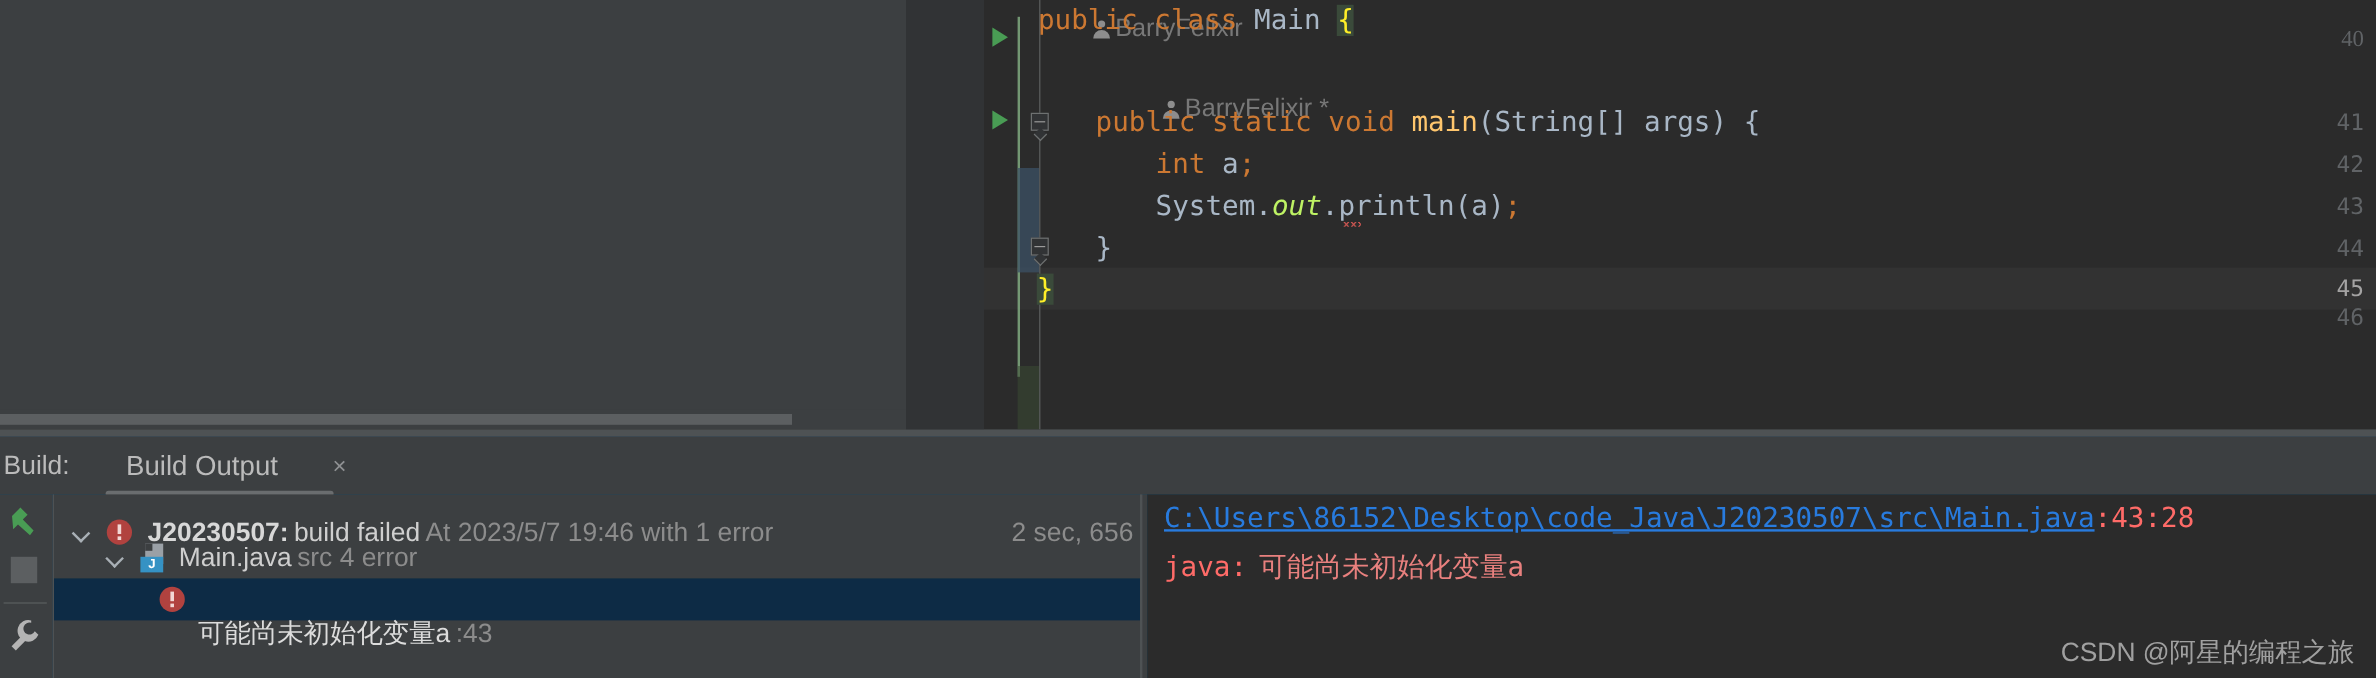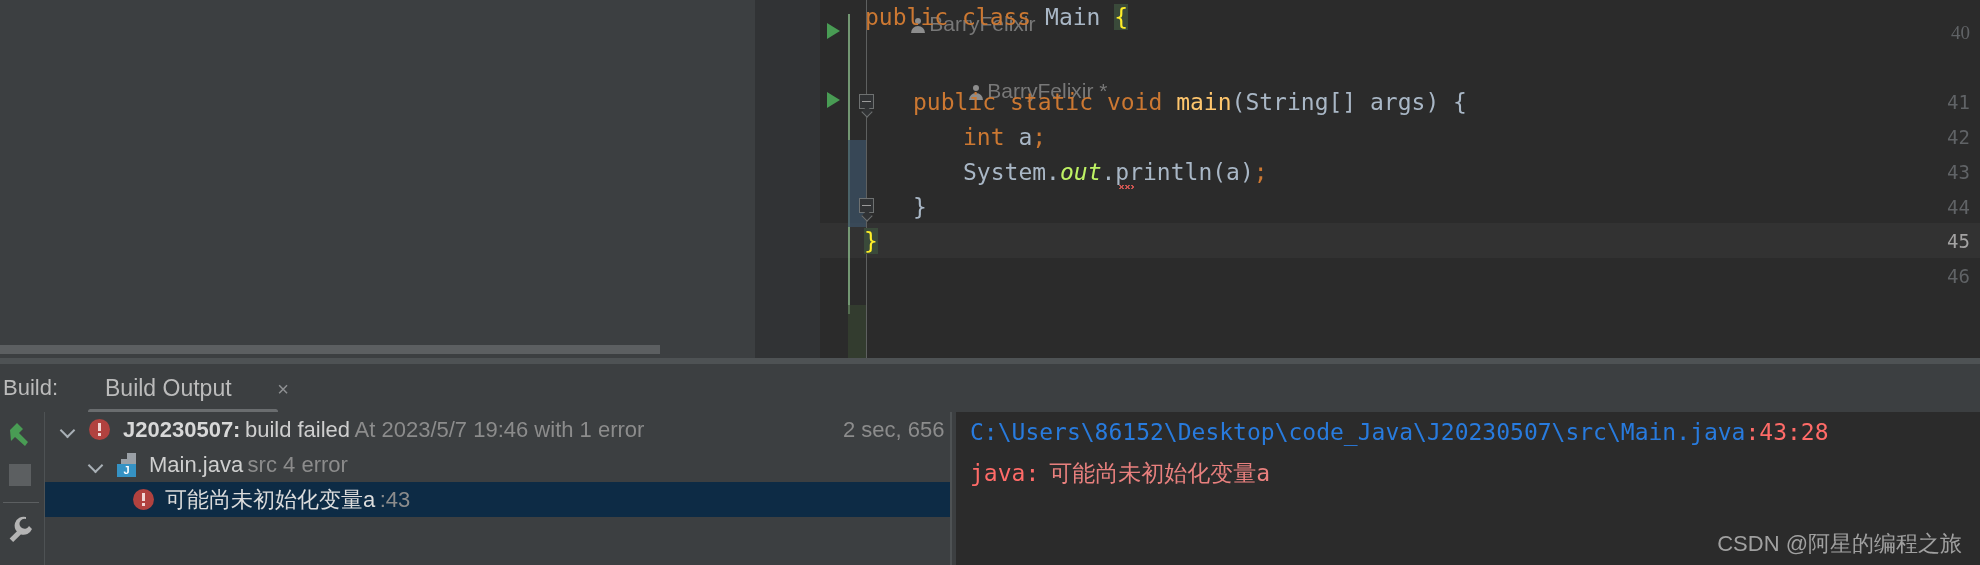--- a/index.html
+++ b/index.html
@@ -424,20 +424,21 @@
   .console-line {
     position: absolute;
     left: 14px;
     white-space: pre;
     font-family: "DejaVu Sans Mono", monospace;
     font-size: 23px;
     line-height: 28px;
   }
   .c-link {
     color: #287bde;
+    text-decoration: underline;
     cursor: pointer;
   }
   .c-err { color: #ff6b68; }
   .c-errdim { color: #e8807e; }
 
   #console-scroll-edge {
     position: absolute;
     left: 950px; top: 48px;
     width: 2px; height: 153px;
     background: #4e5254;
@@ -469,21 +470,21 @@
       <div class="gutter"></div>
 
       <div class="caret-line" style="top:223px;"></div>
 
       <div class="lnum" style="top:23px;font-family:Liberation Serif, serif;">40</div>
       <div class="lnum" style="top:92px;">41</div>
       <div class="lnum" style="top:127px;">42</div>
       <div class="lnum" style="top:162px;">43</div>
       <div class="lnum" style="top:197px;">44</div>
       <div class="lnum current" style="top:231px;">45</div>
-      <div class="lnum" style="top:266px;">46</div>
+      <div class="lnum" style="top:255px;">46</div>
 
       <div class="run-marker" style="top:23px;"></div>
       <div class="run-marker" style="top:92px;"></div>
 
       <div class="changebar" style="top:14px; height:300px;"></div>
 
       <div class="scroll-region" style="top:140px; height:87px;"></div>
       <div class="scroll-region dim" style="top:305px; height:53px;"></div>
 
       <div class="fold-line" style="top:0px; height:358px;"></div>
@@ -544,21 +545,21 @@
       <div id="toolbar-sep"></div>
       <svg id="wrench-icon" viewBox="0 0 30 30">
         <path d="M20 2 a9 9 0 1 0 6 12 l-3 -3 a5 5 0 1 1 -3 -7 z" fill="#b4b4b4"></path>
         <rect x="3" y="18" width="14" height="5" transform="rotate(-45 10 20)" fill="#b4b4b4"></rect>
       </svg>
     </div>
     <div id="tree-toolbar-edge"></div>
 
     <div id="build-tree">
 
-      <div class="tree-row" style="top:0px;">
+      <div class="tree-row" style="top:14px;">
         <span class="chevron" style="left:12px;"></span>
         <span class="err-icon" style="left:44px;"></span>
         <span style="position:absolute;left:78px;">
           <span class="t-strong">J20230507:</span>
           <span class="t-normal">build failed</span>
           <span class="t-dim">At 2023/5/7 19:46 with 1 error</span>
         </span>
         <span class="t-dim" style="position:absolute;left:798px;">2 sec, 656 ms</span>
       </div>
 
@@ -570,21 +571,21 @@
             <span class="badge">J</span>
         </span>
         <span style="position:absolute;left:104px;">
           <span class="t-normal">Main.java</span>
           <span class="t-dim">src 4 error</span>
         </span>
       </div>
 
       <div class="tree-row selected" style="top:70px;">
         <span class="err-icon" style="left:88px;"></span>
-        <span style="position:absolute;left:120px;">
+        <span style="position:absolute;left:120px;margin-top:28px;">
           <span class="t-cjk">可能尚未初始化变量a</span>
           <span class="t-dim">:43</span>
         </span>
       </div>
     </div>
 
     <div id="build-split-divider"></div>
     <div id="console-scroll-edge"></div>
 
     <div id="console-pane">

